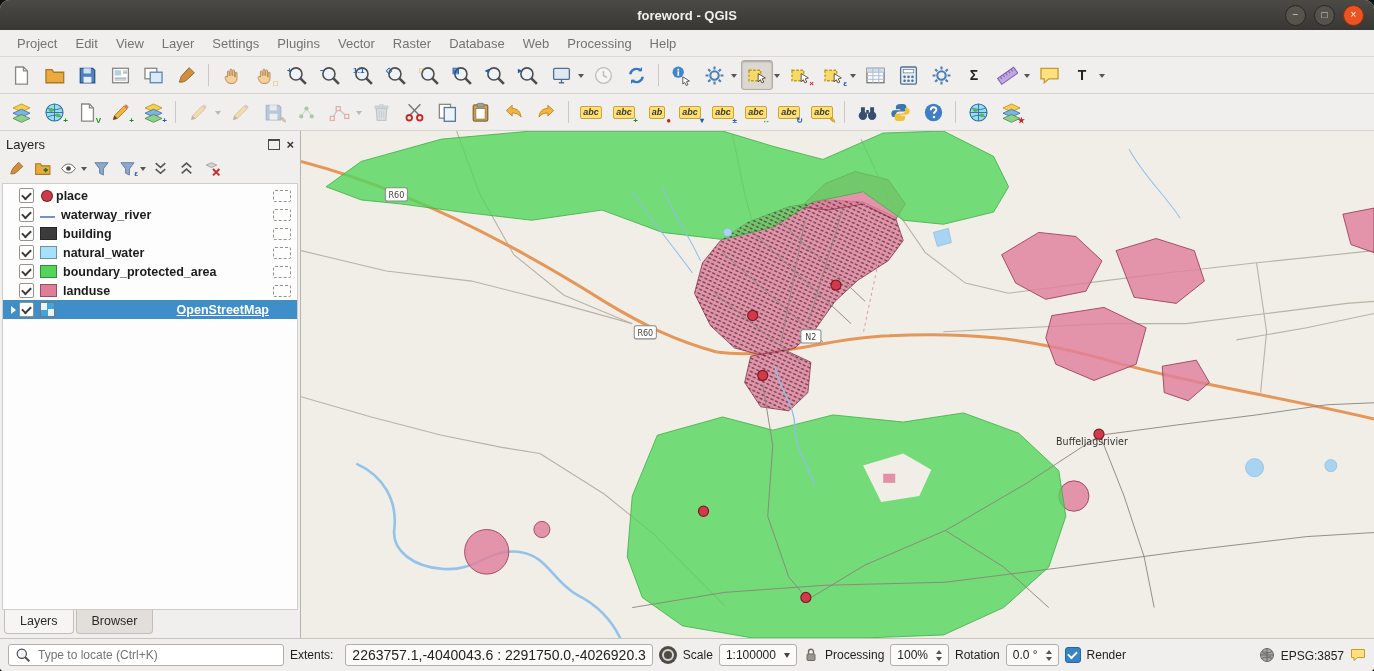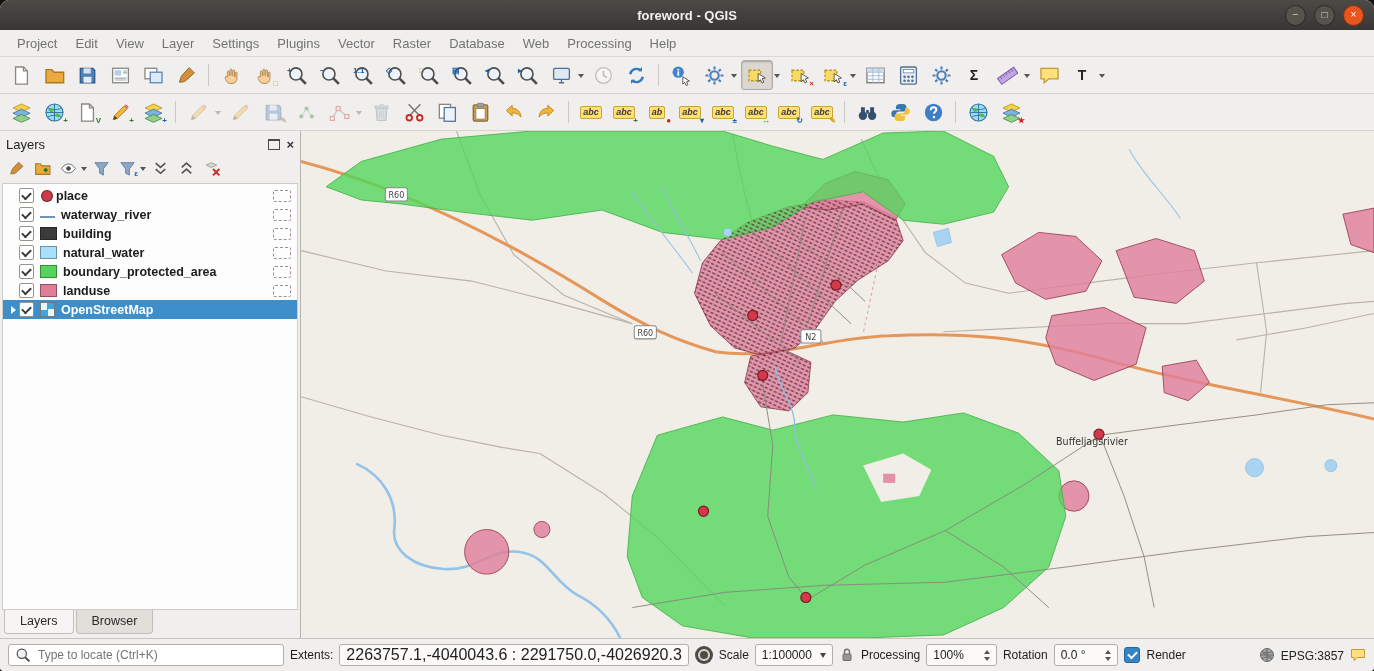--- a/index.html
+++ b/index.html
@@ -54,40 +54,40 @@
   .sym{width:15px;height:11px;margin-right:6px;flex:none;}
   .sym-point{width:10px;height:10px;border-radius:50%;background:var(--c);border:1px solid rgba(0,0,0,.45);margin:0 3px 0 1px;}
   .sym-line{height:2px;width:15px;background:var(--c);margin-top:5px;}
   .sym-fill{background:var(--c);border:1px solid rgba(0,0,0,.35);}
   .sym-osm{width:13px;height:13px;border:1px solid #777;
     background:conic-gradient(#3da6dd 0 25%, #eaf4fb 25% 50%, #3da6dd 50% 75%, #eaf4fb 75%);}
   .lbl{flex:1;white-space:nowrap;overflow:hidden;}
   .ind{width:16px;height:10px;border:1px dashed #97938c;border-radius:2px;flex:none;margin-left:4px;}
   .no-ind .ind{visibility:hidden;}
   .sel{background:#3d8ec9;}
-  .sel .lbl{color:#fff;}
+  .sel .lbl{color:#fff;text-decoration:underline;text-align:right;}
   .dock-tabs{height:28px;flex:none;display:flex;align-items:flex-start;gap:2px;padding:0 0 0 4px;}
   .dtab{padding:4px 15px 5px 15px;font-size:12.5px;color:#2a2a2a;background:#e2dfda;border:1px solid #c2beb8;border-top:none;border-radius:0 0 4px 4px;}
   .dtab.active{background:#f7f5f3;}
   
   .map{flex:1;position:relative;background:#f1eee7;min-width:0;}
   .mapsvg{position:absolute;inset:0;width:100%;height:100%;display:block;}
   .mapsvg text{font-family:"DejaVu Sans",sans-serif;}
   
   .statusbar{height:32px;flex:none;display:flex;align-items:center;gap:6px;padding:0 8px;background:#f1efed;border-top:1px solid #c7c3bd;font-size:12px;}
   .locator{width:276px;height:22px;flex:none;background:#fff;border:1px solid #b3afa8;border-radius:3px;display:flex;align-items:center;padding:0 6px;gap:5px;box-sizing:border-box;}
   .locator input{border:none;outline:none;flex:1;min-width:0;font-size:12px;font-family:inherit;color:#333;background:transparent;}
   .sb-label{white-space:nowrap;color:#1e1e1e;}
   .sb-box{height:22px;display:flex;align-items:center;padding:0 6px;background:#fbfaf9;border:1px solid #b3afa8;border-radius:3px;box-sizing:border-box;white-space:nowrap;}
-  .mono{font-size:16px;}
+  .mono{font-size:14px;margin-left:6px;}
   .sb-round{width:18px;height:18px;flex:none;border-radius:50%;background:#4e4b46;display:flex;align-items:center;justify-content:center;}
   .sb-round .ring{width:8px;height:8px;border-radius:50%;border:2px solid #d8d5cf;}
   .combo{gap:8px;}
   .combo-arrow{border:3.5px solid transparent;border-top:5px solid #444;margin-top:4px;}
-  .spin{gap:20px;}
+  .spin{gap:8px;}
   .spin-arrows{display:flex;flex-direction:column;gap:3px;}
   .sa-up{border:3.5px solid transparent;border-bottom:4.5px solid #555;}
   .sa-down{border:3.5px solid transparent;border-top:4.5px solid #555;}
   .cbx{width:14px;height:14px;flex:none;border-radius:3px;background:#3584c6;border:1px solid #2566a0;position:relative;}
   .cbx::after{content:"";position:absolute;left:2.5px;top:3px;width:7px;height:4px;border-left:2px solid #fff;border-bottom:2px solid #fff;transform:rotate(-45deg);}
   .crs{display:flex;align-items:flex-end;gap:6px;margin-left:auto;white-space:nowrap;}
   .ic.s{width:16px;height:16px;display:block;flex:none;}
   .gray{filter:grayscale(1) brightness(.8);}
   .sprite{position:absolute;width:0;height:0;overflow:hidden;}
 </style>

